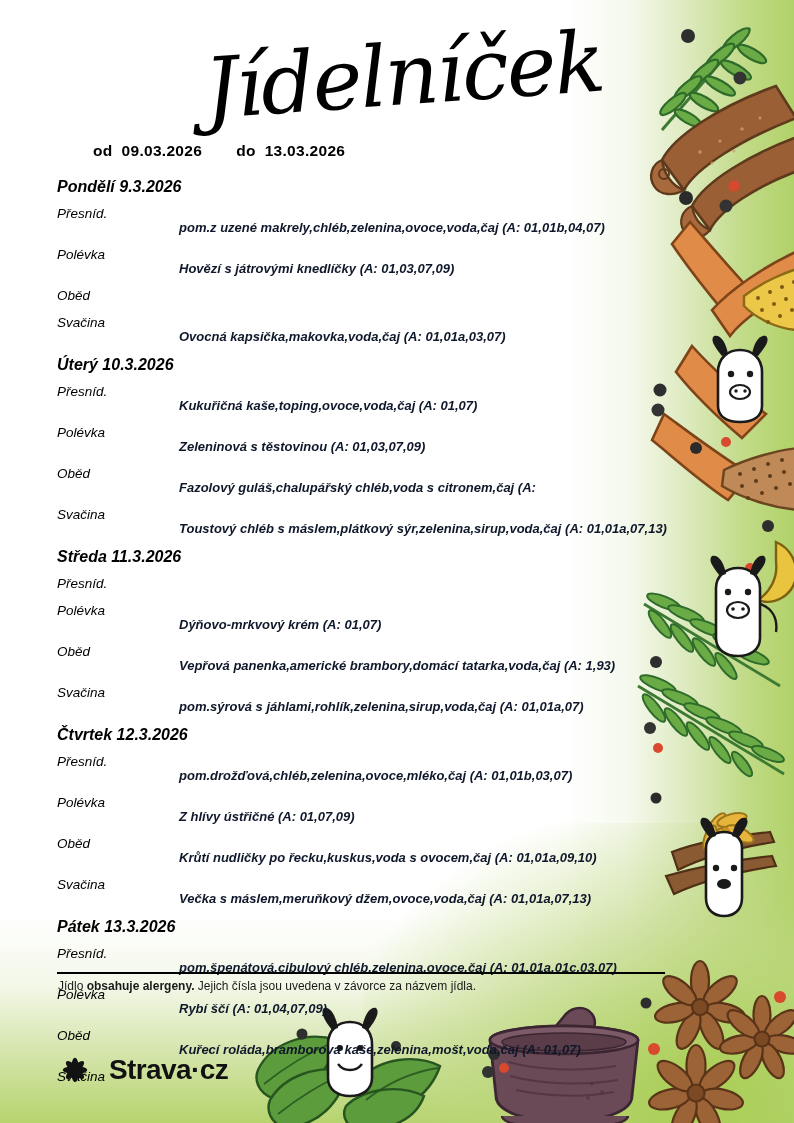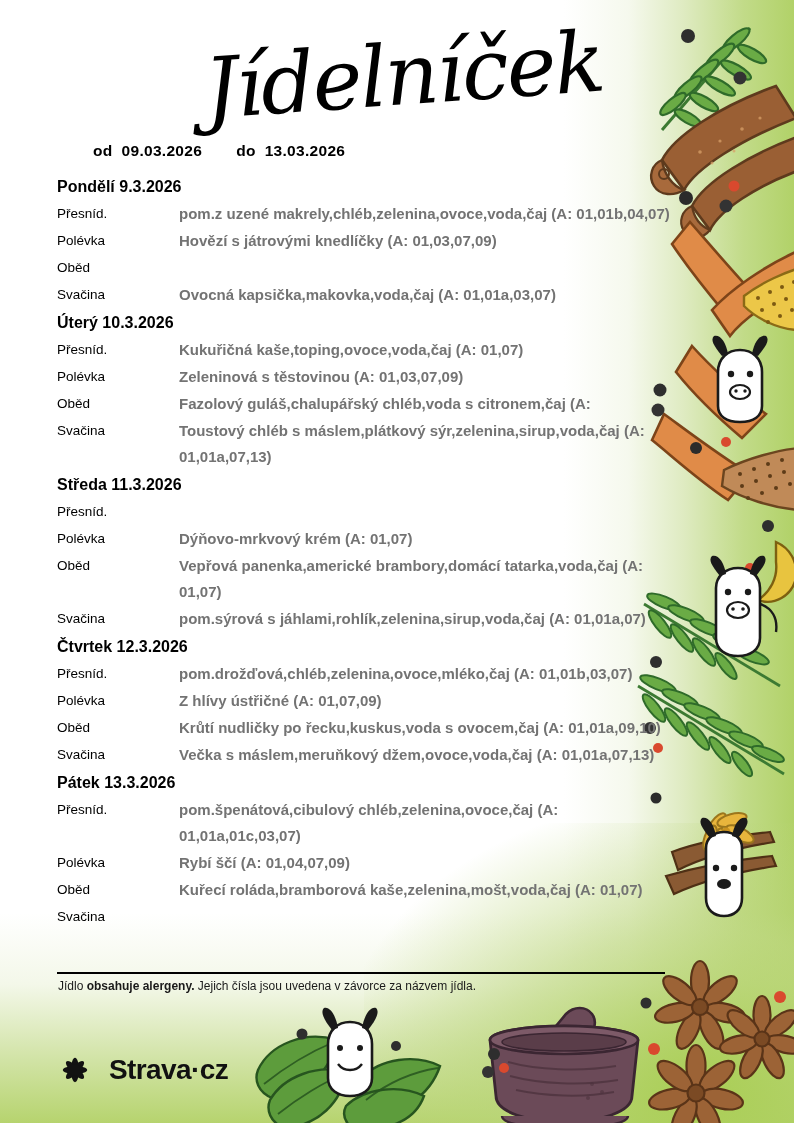--- a/index.html
+++ b/index.html
@@ -96,21 +96,21 @@
     font-size: 15.5px;
     font-weight: bold;
     color: #000;
     letter-spacing: 0.3px;
     white-space: nowrap;
     margin-left: 35px;
   }
   #date-range .gap { display: inline-block; width: 9px; }
   #date-range .gap-mid { display: inline-block; width: 34px; }
 
-  #days { position: absolute; left: 0; top: 178px; width: 688px; }
+  #days { position: absolute; left: 0; top: 178px; width: 688px; font-style: italic; }
 
   .day { margin-bottom: 6px; }
 
   .day-title {
     font-size: 16px;
     font-weight: bold;
     color: #000;
     padding-left: 57px;
     margin-bottom: 5px;
     white-space: nowrap;
@@ -127,26 +127,27 @@
   .meal-label {
     flex: 0 0 122px;
     font-size: 13.5px;
     color: #000;
     line-height: 26px;
     white-space: nowrap;
   }
 
   .meal-desc {
     flex: 1 1 auto;
-    font-size: 15px;
+    font-size: 13px;
     font-weight: bold;
-    color: #737373;
+    color: #0f172a;
     line-height: 26px;
     max-width: 516px;
     word-break: break-word;
+    margin-top: 14px;
   }
 
   
   #footer-rule {
     position: absolute;
     left: 57px;
     top: 972px;
     width: 608px;
     height: 1.6px;
     background: #000;
@@ -531,21 +532,21 @@
         <div class="day-title">Středa 11.3.2026</div>
         <div class="meal-row">
           <div class="meal-label">Přesníd.</div>
         </div>
         <div class="meal-row">
           <div class="meal-label">Polévka</div>
           <div class="meal-desc">Dýňovo-mrkvový krém  (A: 01,07)</div>
         </div>
         <div class="meal-row">
           <div class="meal-label">Oběd</div>
-          <div class="meal-desc">Vepřová panenka,americké brambory,domácí tatarka,voda,čaj  (A: 01,07)</div>
+          <div class="meal-desc">Vepřová panenka,americké brambory,domácí tatarka,voda,čaj  (A: 1,93)</div>
         </div>
         <div class="meal-row">
           <div class="meal-label">Svačina</div>
           <div class="meal-desc">pom.sýrová s jáhlami,rohlík,zelenina,sirup,voda,čaj  (A: 01,01a,07)</div>
         </div>
       </div>
 
       <div class="day">
         <div class="day-title">Čtvrtek 12.3.2026</div>
         <div class="meal-row">

